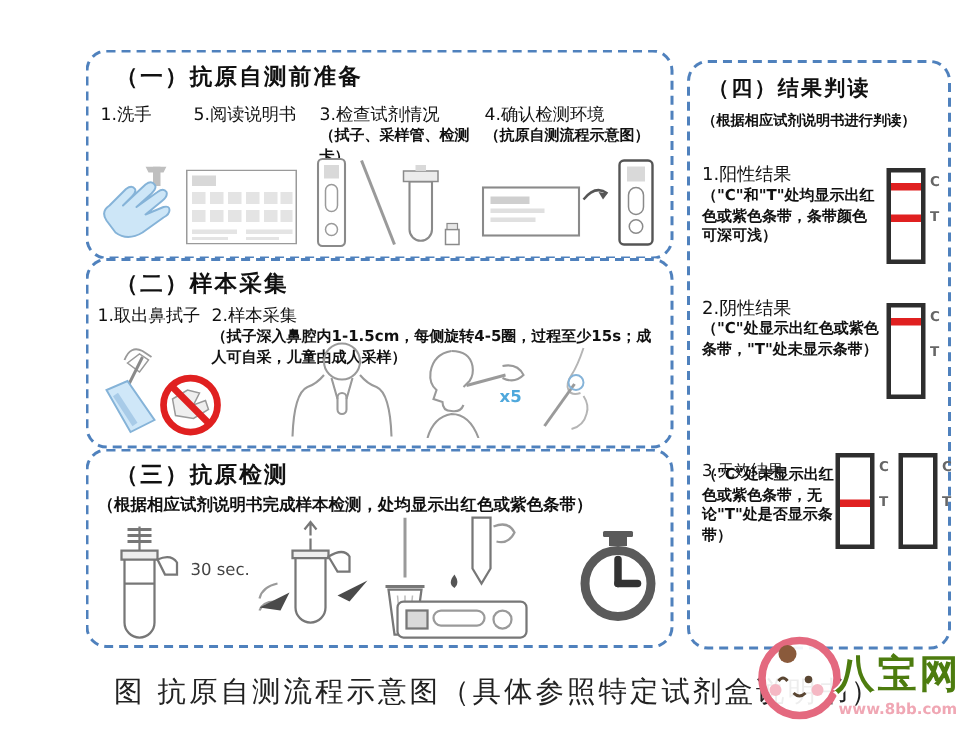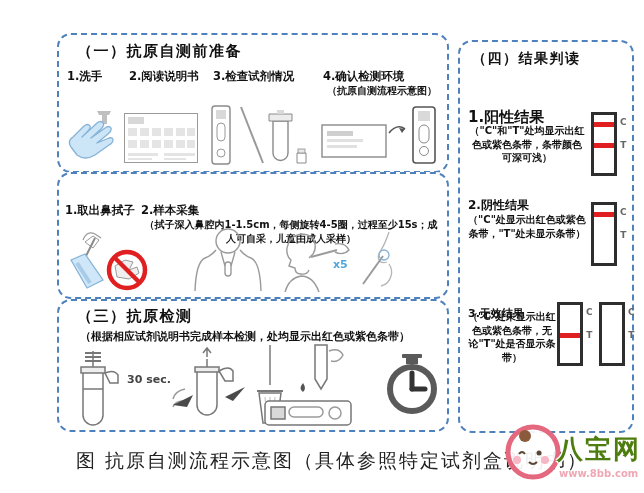--- a/index.html
+++ b/index.html
@@ -1,28 +1,28 @@
 <!DOCTYPE html>
 <html><head>
 <meta charset="utf-8">
 <style>
   html,body{margin:0;padding:0;background:#fff;}
   .canvas{position:relative;width:644px;height:493px;background:#fff;overflow:hidden;
           font-family:"DejaVu Sans",sans-serif;color:#111;}
-  .dashed-box{position:absolute;border:2px dashed #4f81bd;border-radius:14px;background:#fff;text-align:center;}
+  .dashed-box{position:absolute;border:2px dashed #4f81bd;border-radius:14px;background:#fff;}
   .box1{left:57px;top:33px;width:388px;height:136px;}
   .box2{left:57px;top:172px;width:388px;height:123px;}
   .box3{left:57px;top:299px;width:388px;height:129px;}
   .box4{left:458px;top:40px;width:172px;height:389px;}
   .box-title{position:absolute;font-weight:bold;font-size:15px;letter-spacing:1.5px;white-space:nowrap;}
-  .step-label{position:absolute;font-weight:bold;font-size:11.5px;white-space:nowrap;}
+  .step-label{position:absolute;font-weight:normal;font-size:11.5px;white-space:nowrap;}
   .step-note{position:absolute;font-weight:bold;font-size:10px;line-height:1.35;}
   .icon{position:absolute;}
   .x5{position:absolute;font-weight:bold;font-size:11px;color:#4fa8dc;}
-  .sec30{position:absolute;font-weight:bold;font-size:11px;color:#444;}
+  .sec30{position:absolute;font-weight:normal;font-size:11px;color:#444;}
   
   .strip{position:absolute;display:flex;align-items:flex-start;}
   .strip-body{width:20px;height:58px;border:3px solid #2e2e2e;background:#fff;position:relative;}
   .band{position:absolute;left:0;right:0;height:5px;background:#e02020;display:none;}
   .band-c{top:7px;}
   .band-t{top:28px;}
   .strip.pos .band{display:block;}
   .strip.neg .band-c{display:block;}
   .strip.invt .band-t{display:block;}
   .strip-side{display:flex;flex-direction:column;margin-left:3px;font-size:9px;font-weight:bold;color:#666;}
@@ -41,23 +41,24 @@
 </style>
 </head>
 <body>
 
 <div class="canvas">
 
   <div class="dashed-box box1">
     <div class="box-title" style="left:18px;top:7px">（一）抗原自测前准备</div>
 
     <div class="step-label" style="left:8px;top:34px">1.洗手</div>
-    <div class="step-label" style="left:70px;top:34px">2.阅读说明书</div>
+    <div class="step-label" style="left:70px;top:34px">5.阅读说明书</div>
     <div class="step-label" style="left:154px;top:34px">3.检查试剂情况</div>
     <div class="step-label" style="left:264px;top:34px">4.确认检测环境</div>
+    <div class="step-note" style="left:154px;top:49px;width:110px">（拭子、采样管、检测卡）</div>
     <div class="step-note" style="left:264px;top:49px;width:118px">（抗原自测流程示意图）</div>
 
     <svg class="icon" style="left:8px;top:76px" width="52" height="50" viewBox="0 0 52 50">
       <g fill="#bfbfbf">
           <rect x="35" y="0" width="5" height="13"></rect>
           <path d="M30 0 h14 l-2 4 h-10 z"></path>
         </g>
       <path d="M4 36 Q0 30 6 26 L17 15 Q21 12 23 15 Q24 17 21 20 L15 26 L30 12 Q34 9 36 12 Q38 14 34 18 L24 27 L38 17 Q42 14 44 17 Q45 20 41 23 L30 32 L42 27 Q46 26 46 29 Q46 32 42 34 L28 44 Q18 50 10 44 Z" fill="#cde6f7" stroke="#85b3d8" stroke-width="1.3" stroke-linejoin="round"></path>
     </svg>
 
@@ -105,20 +106,21 @@
       <path d="M68 28 Q76 18 84 24" fill="none" stroke="#555" stroke-width="1.6"></path>
       <path d="M84 24 l-6 -1 l3 5 z" fill="#555"></path>
       <rect x="92" y="2" width="22" height="56" rx="3" fill="#fff" stroke="#555" stroke-width="1.6"></rect>
       <rect x="97" y="6" width="12" height="10" fill="#d9d9d9"></rect>
       <rect x="98" y="20" width="10" height="18" rx="5" fill="none" stroke="#8a8a8a"></rect>
       <circle cx="103" cy="46" r="4.5" fill="none" stroke="#8a8a8a"></circle>
     </svg>
   </div>
 
   <div class="dashed-box box2">
+    <div class="box-title" style="left:18px;top:6px">（二）样本采集</div>
     <div class="step-label" style="left:6px;top:29px">1.取出鼻拭子</div>
     <div class="step-label" style="left:82px;top:29px">2.样本采集</div>
     <div class="step-note" style="left:82px;top:44px;width:300px">（拭子深入鼻腔内1-1.5cm，每侧旋转4-5圈，过程至少15s；成人可自采，儿童由成人采样）</div>
 
     <svg class="icon" style="left:6px;top:54px" width="92" height="64" viewBox="0 0 92 64">
       <path d="M18 12 Q22 2 30 6 L36 10" fill="none" stroke="#9a9a9a" stroke-width="1.3"></path>
       <path d="M20 14 l8 -6 l6 4 l-6 8 z" fill="#fff" stroke="#9a9a9a"></path>
       <line x1="30" y1="10" x2="18" y2="34" stroke="#8a8a8a" stroke-width="2"></line>
       <path d="M6 32 L22 60 L38 52 L20 26 Z" fill="#cfe7f8" stroke="#85b3d8" stroke-width="1.3"></path>
       <path d="M12 35 L25 55" stroke="#a8cbe8" stroke-width="4"></path>
@@ -215,22 +217,23 @@
       <rect x="21" y="4" width="12" height="7" fill="#5a5a5a"></rect>
       <rect x="17" y="1" width="20" height="4" rx="1" fill="#5a5a5a"></rect>
       <circle cx="27" cy="36" r="22" fill="#fff" stroke="#5a5a5a" stroke-width="6"></circle>
       <line x1="27" y1="36" x2="27" y2="20" stroke="#333" stroke-width="5" stroke-linecap="round"></line>
       <line x1="27" y1="36" x2="40" y2="36" stroke="#333" stroke-width="5" stroke-linecap="round"></line>
     </svg>
   </div>
 
   <div class="dashed-box box4">
     <div class="box-title" style="left:12px;top:8px;font-size:14px">（四）结果判读</div>
-
-    <div class="step-label" style="left:8px;top:66px;font-size:15px">1.阳性结果</div>
+    <div class="step-note" style="left:8px;top:33px;width:158px;font-size:9.5px">（根据相应试剂说明书进行判读）</div>
+
+    <div class="step-label" style="left:8px;top:66px;font-size:12px">1.阳性结果</div>
     <div class="step-note" style="left:8px;top:82px;width:118px">（"C"和"T"处均显示出红色或紫色条带，条带颜色可深可浅）</div>
     <div class="strip pos" style="left:131px;top:70px">
       <div class="strip-body">
         <div class="band band-c"></div>
         <div class="band band-t"></div>
       </div>
       <div class="strip-side">
         <span class="lbl-c">C</span>
         <span class="lbl-t">T</span>
       </div>

